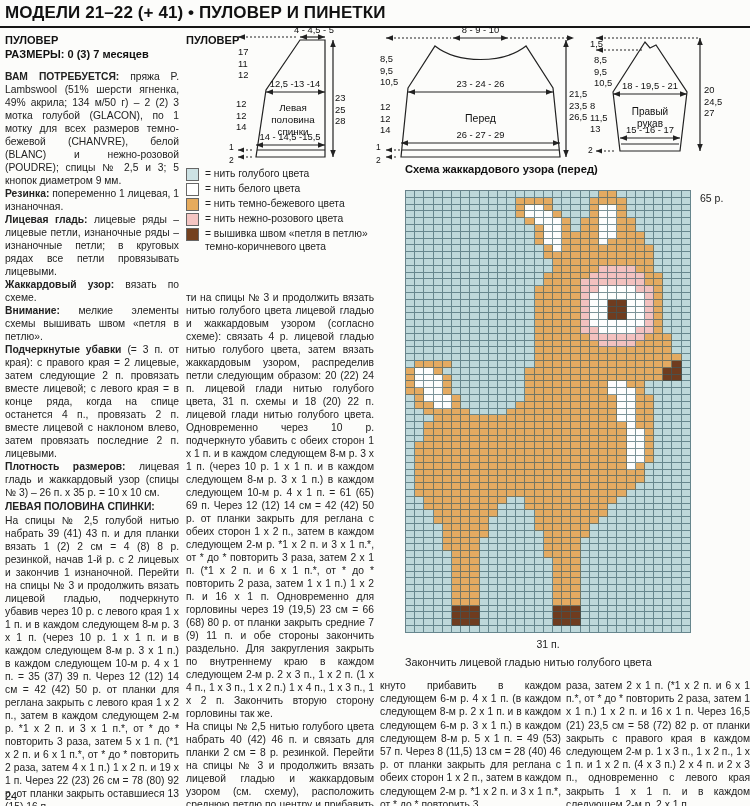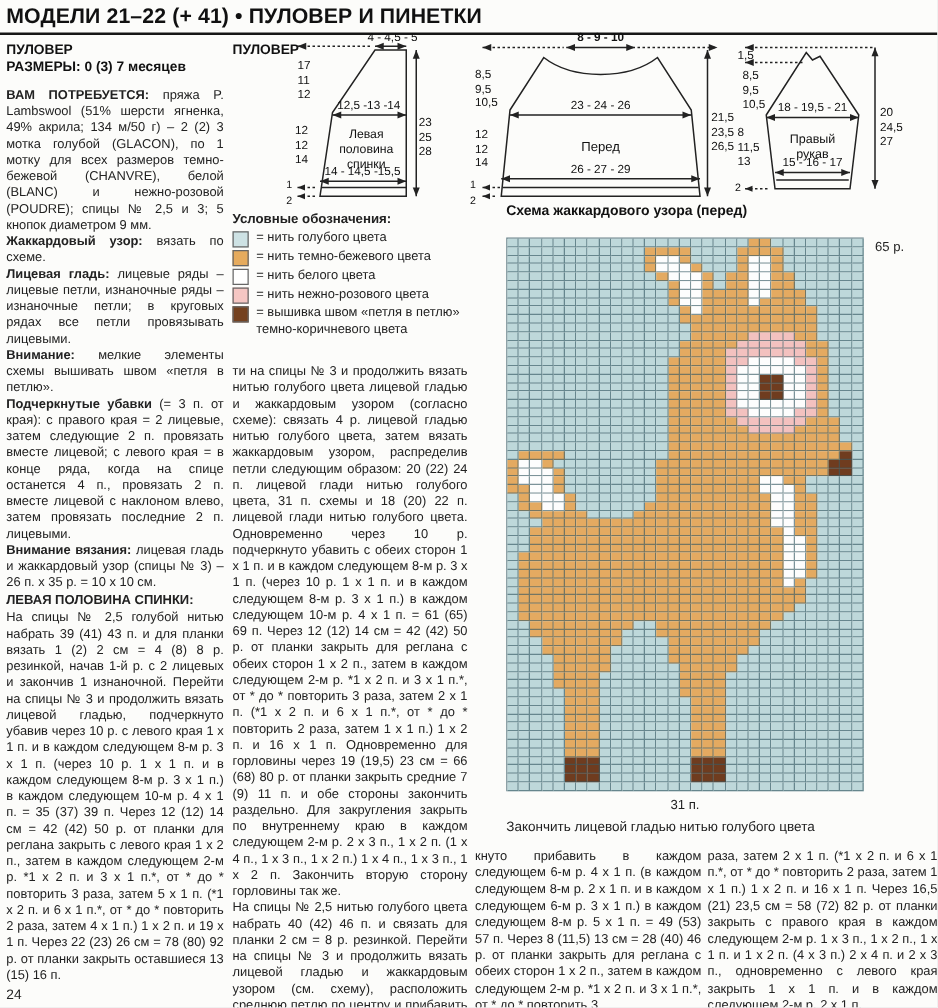--- a/index.html
+++ b/index.html
@@ -36,45 +36,45 @@
 
 <div class="page">
 
   <div class="hdr-title">МОДЕЛИ 21–22 (+ 41) • ПУЛОВЕР И ПИНЕТКИ</div>
   <div class="hdr-rule"></div>
 
   <div class="colhead" style="left:5px;top:34px;">ПУЛОВЕР</div>
   <div class="colhead" style="left:5px;top:48px;">РАЗМЕРЫ: 0 (3) 7 месяцев</div>
   <div class="txt" id="left-paras" style="left:5px;top:70px;width:174px;">
       <p><b>ВАМ ПОТРЕБУЕТСЯ: </b>пряжа P. Lambswool (51% шерсти ягненка, 49% акрила; 134 м/50 г) – 2 (2) 3 мотка голубой (GLACON), по 1 мотку для всех размеров темно-бежевой (CHANVRE), белой (BLANC) и нежно-розовой (POUDRE); спицы № 2,5 и 3; 5 кнопок диаметром 9 мм.</p>
+      <p><b>Резинка: </b>попеременно 1 лицевая, 1 изнаночная.</p>
+      <p><b>Лицевая гладь: </b>лицевые ряды – лицевые петли, изнаночные ряды – изнаночные петли; в круговых рядах все петли провязывать лицевыми.</p>
       <p><b>Жаккардовый узор: </b>вязать по схеме.</p>
-      <p><b>Лицевая гладь: </b>лицевые ряды – лицевые петли, изнаночные ряды – изнаночные петли; в круговых рядах все петли провязывать лицевыми.</p>
       <p><b>Внимание: </b>мелкие элементы схемы вышивать швом «петля в петлю».</p>
       <p><b>Подчеркнутые убавки </b>(= 3 п. от края): с правого края = 2 лицевые, затем следующие 2 п. провязать вместе лицевой; с левого края = в конце ряда, когда на спице останется 4 п., провязать 2 п. вместе лицевой с наклоном влево, затем провязать последние 2 п. лицевыми.</p>
-      <p><b>Внимание вязания: </b>лицевая гладь и жаккардовый узор (спицы № 3) – 26 п. х 35 р. = 10 х 10 см.</p>
+      <p><b>Плотность размеров: </b>лицевая гладь и жаккардовый узор (спицы № 3) – 26 п. х 35 р. = 10 х 10 см.</p>
       <div class="subhead">ЛЕВАЯ ПОЛОВИНА СПИНКИ:</div>
       <p>На спицы № 2,5 голубой нитью набрать 39 (41) 43 п. и для планки вязать 1 (2) 2 см = 4 (8) 8 р. резинкой, начав 1-й р. с 2 лицевых и закончив 1 изнаночной. Перейти на спицы № 3 и продолжить вязать лицевой гладью, подчеркнуто убавив через 10 р. с левого края 1 х 1 п. и в каждом следующем 8-м р. 3 х 1 п. (через 10 р. 1 х 1 п. и в каждом следующем 8-м р. 3 х 1 п.) в каждом следующем 10-м р. 4 х 1 п. = 35 (37) 39 п. Через 12 (12) 14 см = 42 (42) 50 р. от планки для реглана закрыть с левого края 1 х 2 п., затем в каждом следующем 2-м р. *1 х 2 п. и 3 х 1 п.*, от * до * повторить 3 раза, затем 5 х 1 п. (*1 х 2 п. и 6 х 1 п.*, от * до * повторить 2 раза, затем 4 х 1 п.) 1 х 2 п. и 19 х 1 п. Через 22 (23) 26 см = 78 (80) 92 р. от планки закрыть оставшиеся 13 (15) 16 п.</p>
     </div>
   <div class="pagenum">24</div>
 
   <div class="colhead" style="left:186px;top:34px;">ПУЛОВЕР</div>
   <div class="legend">
-    <div class="legend-title">Условные обозначения:</div>
     <div id="legend-items">
         <div class="leg-item">
           <div class="leg-sw" style="background: rgb(205, 226, 228);"></div>
           <div class="leg-lb">= нить голубого цвета</div>
         </div>
         <div class="leg-item">
+          <div class="leg-sw" style="background: rgb(255, 255, 255);"></div>
+          <div class="leg-lb">= нить белого цвета</div>
+        </div>
+        <div class="leg-item">
           <div class="leg-sw" style="background: rgb(230, 171, 93);"></div>
           <div class="leg-lb">= нить темно-бежевого цвета</div>
-        </div>
-        <div class="leg-item">
-          <div class="leg-sw" style="background: rgb(255, 255, 255);"></div>
-          <div class="leg-lb">= нить белого цвета</div>
         </div>
         <div class="leg-item">
           <div class="leg-sw" style="background: rgb(245, 198, 195);"></div>
           <div class="leg-lb">= нить нежно-розового цвета</div>
         </div>
         <div class="leg-item">
           <div class="leg-sw" style="background: rgb(116, 65, 31);"></div>
           <div class="leg-lb">= вышивка швом «петля в петлю» темно-коричневого цвета</div>
         </div>
       </div>
@@ -152,21 +152,21 @@
         <path d="M30,66 l7,-2.8 v5.6 z"></path>
           <path d="M175,66 l-7,-2.8 v5.6 z"></path>
         <path d="M188,14 l-2.8,7 h5.6 z"></path>
           <path d="M188,131 l-2.8,-7 h5.6 z"></path>
         <path d="M23,117 l7,-2.8 v5.6 z"></path>
           <path d="M182,117 l-7,-2.8 v5.6 z"></path>
         <path d="M8,124 l6,-2.4 v4.8 z"></path>
           <path d="M8,131 l6,-2.4 v4.8 z"></path>
       </g>
     </svg>
-    <div class="dlbl c" style="left:70px;top:-2px;width:65px;font-weight:bold;">8 - 9 - 10</div>
+    <div class="dlbl c" style="left:70px;top:-2px;width:65px;">8 - 9 - 10</div>
     <div class="dlbl" style="left:2px;top:27px;">8,5
 9,5
 10,5</div>
     <div class="dlbl c" style="left:70px;top:52px;width:65px;">23 - 24 - 26</div>
     <div class="dname" style="left:70px;top:86px;width:65px;font-size:10.5px;">Перед</div>
     <div class="dlbl" style="left:2px;top:75px;">12
 12
 14</div>
     <div class="dlbl c" style="left:60px;top:103px;width:85px;">26 - 27 - 29</div>
     <div class="dlbl" style="left:191px;top:62px;">21,5

